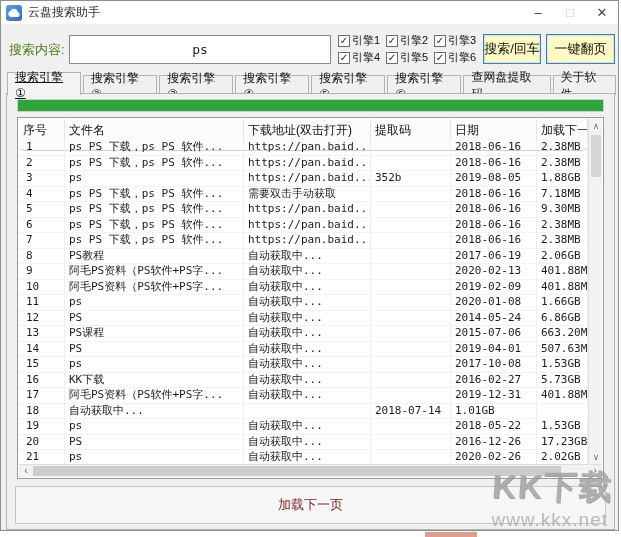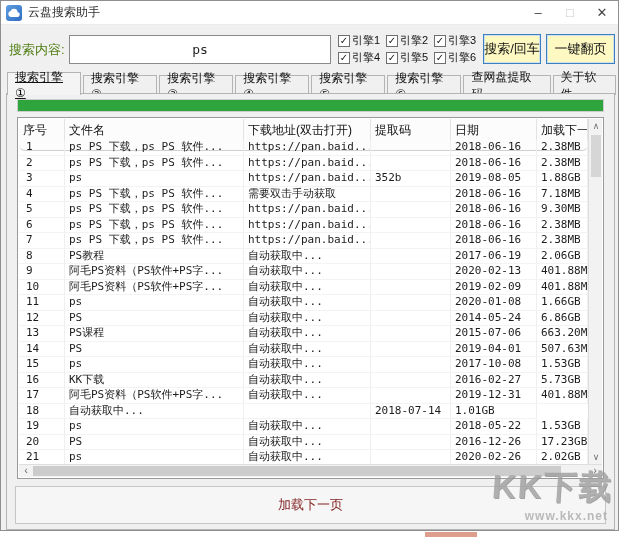--- a/index.html
+++ b/index.html
@@ -72,21 +72,21 @@
   .harrow.left { left:0; } .harrow.right { right:0; }
   .hthumb { position:absolute; left:14px; top:1px; width:528px; height:10px; background:#cccccc; }
   
   .load-next { position:absolute; left:14px; top:485px; width:591px; height:38px;
     background:#f6f6f6; border:1px solid #c6c6c6; display:flex; align-items:center;
     justify-content:center; font-size:13px; color:#7f1d1d; }
   
   .wm-logo { position:absolute; right:4px; top:464px; font-size:33px; font-weight:bold;
     color:#a0a0a0; letter-spacing:2px; opacity:.82; transform:skewX(-4deg); z-index:9;
     text-shadow:1px 1px 0 #909090; }
-  .wm-url { position:absolute; right:10px; top:508px; font-size:12px; font-weight:bold;
+  .wm-url { position:absolute; right:10px; top:508px; font-size:19px; font-weight:normal;
     color:#b3b3b3; letter-spacing:1px; opacity:.9; z-index:9; }
   .artifact { position:absolute; left:425px; top:532px; width:52px; height:5px;
     background:#d98c7a; opacity:.85; }
 </style>
 </head>
 <body>
 
 <div class="window">
 
   <div class="titlebar">

